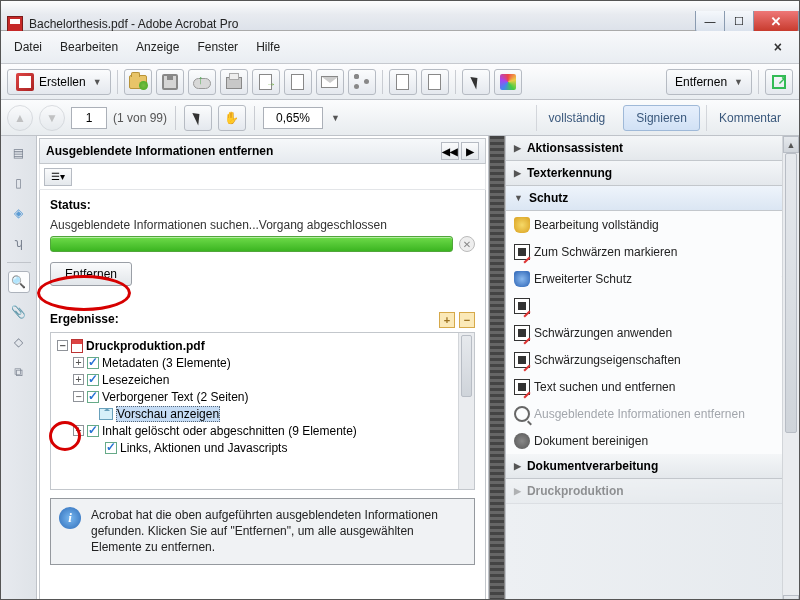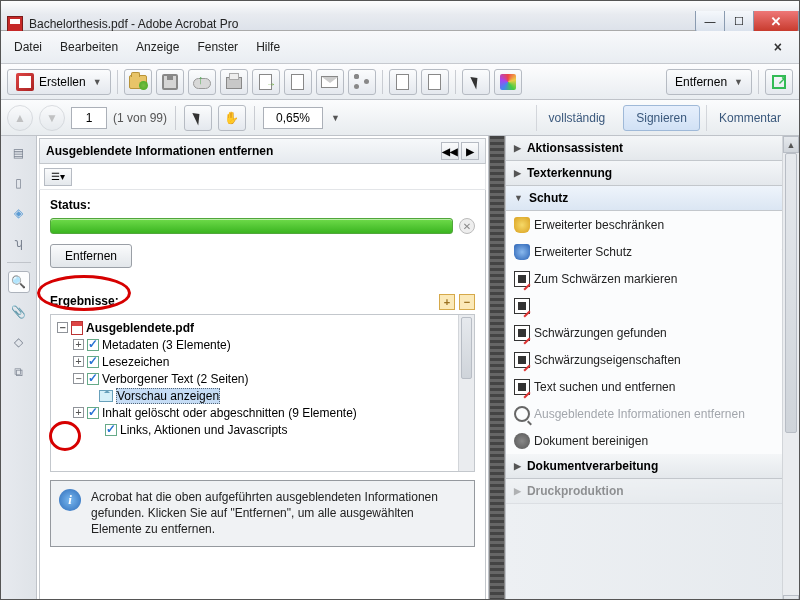--- a/index.html
+++ b/index.html
@@ -233,38 +233,39 @@
       <div class="navarr">
         <div class="smbtn">◀◀</div>
         <div class="smbtn">▶</div>
       </div>
     </div>
     <div class="lp-sub">
       <div class="smbtn" style="width:28px">☰▾</div>
     </div>
     <div class="lp-body">
       <div class="statlbl">Status:</div>
+      <div class="statmsg">Ausgeblendete Informationen suchen...Vorgang abgeschlossen</div>
       <div class="progwrap">
         <div class="progress" style="flex:1"></div>
         <div class="progclose">✕</div>
       </div>
       <button class="rembtn">Entfernen</button>
 
       <div class="reslbl">
         <span>Ergebnisse:</span>
         <div class="ricons">
           <div class="ricon">+</div>
           <div class="ricon">−</div>
         </div>
       </div>
       <div class="tree">
         <div class="trow bold">
             <span class="exp">−</span>
             <span class="pdfic"></span>
-            <span class="lbl">Ausgeblendete.pdf</span>
+            <span class="lbl">Druckproduktion.pdf</span>
           </div>
         <div class="trow" style="padding-left:20px">
             <span class="exp">+</span>
             <span class="chk"></span>
             <span class="lbl">Metadaten (3 Elemente)</span>
           </div>
         <div class="trow" style="padding-left:20px">
             <span class="exp">+</span>
             <span class="chk"></span>
             <span class="lbl">Lesezeichen</span>
@@ -309,37 +310,37 @@
         <span class="tri">▶</span>
         <span>Texterkennung</span>
       </div>
     <div class="acc open">
         <span class="tri">▼</span>
         <span>Schutz</span>
       </div>
     <div class="tools">
       <div class="tool">
           <span class="ti ti-shield"></span>
-          <span>Erweiterter beschränken</span>
+          <span>Bearbeitung vollständig</span>
+        </div>
+      <div class="tool">
+          <span class="ti ti-redact pen"></span>
+          <span>Zum Schwärzen markieren</span>
         </div>
       <div class="tool">
           <span class="ti ti-shield blue"></span>
           <span>Erweiterter Schutz</span>
           <span class="tdd">▼</span>
         </div>
       <div class="tool">
           <span class="ti ti-redact pen"></span>
-          <span>Zum Schwärzen markieren</span>
-        </div>
-      <div class="tool">
-          <span class="ti ti-redact pen"></span>
-        </div>
-      <div class="tool">
-          <span class="ti ti-redact pen"></span>
-          <span>Schwärzungen gefunden</span>
+        </div>
+      <div class="tool">
+          <span class="ti ti-redact pen"></span>
+          <span>Schwärzungen anwenden</span>
         </div>
       <div class="tool">
           <span class="ti ti-redact pen"></span>
           <span>Schwärzungseigenschaften</span>
         </div>
       <div class="tool">
           <span class="ti ti-redact pen"></span>
           <span>Text suchen und entfernen</span>
         </div>
       <div class="tool disabled">

